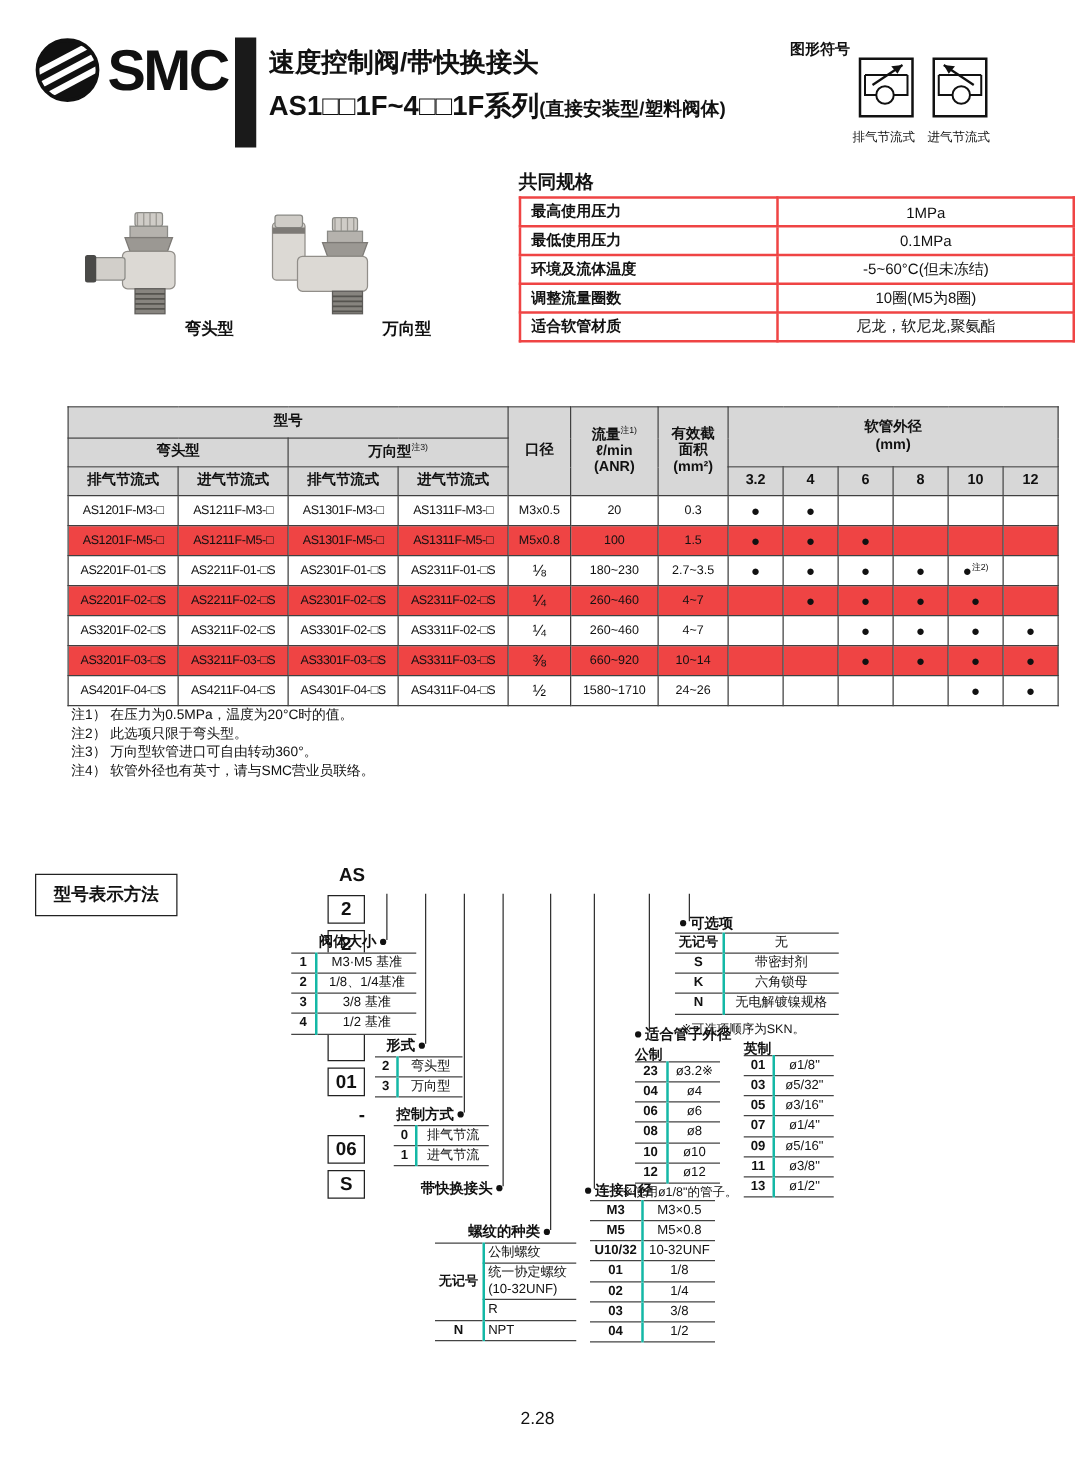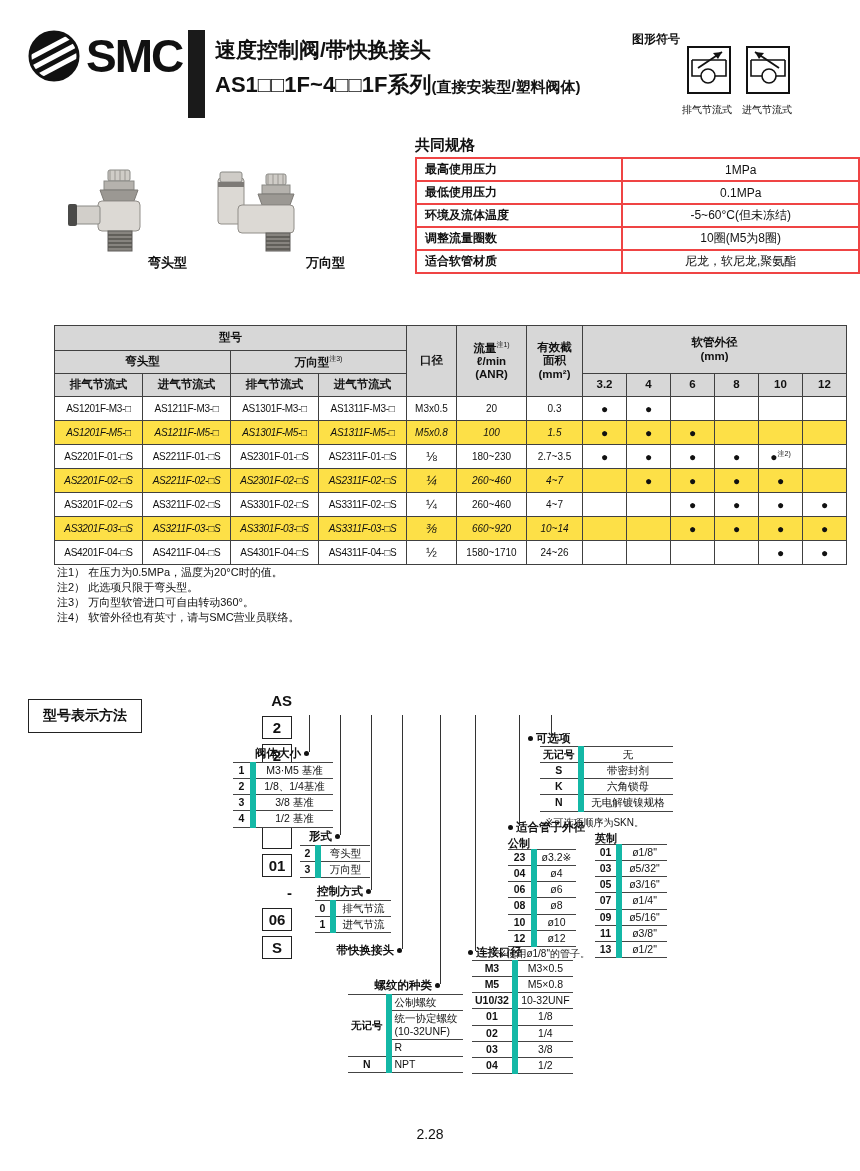--- a/index.html
+++ b/index.html
@@ -25,40 +25,40 @@
   .cs-title{left:415px;top:136px;font-size:15px;font-weight:bold;}
   .cs-table{left:415px;top:157px;border-collapse:collapse;}
   .cs-table th,.cs-table td{border:2px solid #ef4444;font-size:12px;height:21px;padding:0 8px;}
   .cs-table th{font-weight:bold;text-align:left;width:190px;}
   .cs-table td{text-align:center;width:220px;}
   
   .main{left:54px;top:325px;border-collapse:collapse;table-layout:fixed;}
   .main th,.main td{border:1px solid #404040;font-size:10px;padding:0;text-align:center;overflow:hidden;}
   .main th{background:#d7d7d7;font-size:11.5px;font-weight:bold;line-height:1.15;}
   .main td{height:23px;background:#fff;}
-  .main tr.shade td{background:#fde047;font-style:italic;}
+  .main tr.shade td{background:#ef4444;}
   .main td.model{font-size:10px;letter-spacing:-0.3px;}
   .main td.frac{font-size:13px;}
   .main td.dot{font-size:12px;}
   .main sup{font-size:7px;font-weight:normal;}
   .main .sub{font-weight:bold;}
   
   .notes{left:57px;top:565px;font-size:11px;line-height:15px;}
   
   .ord{left:0;top:650px;width:860px;height:482px;}
   .sec-box{left:28px;top:5px;border:1.5px solid #222;padding:7px 14px;font-size:14px;font-weight:bold;margin-top:44px;}
   .codeline{left:262px;top:40px;display:flex;align-items:flex-end;gap:5px;font-size:15px;font-weight:bold;flex-direction:column;}
   .codeline .seg{display:inline-flex;align-items:center;justify-content:center;height:21px;}
   .codeline .boxed{border:1.5px solid #222;min-width:24px;padding:0 2px;}
   .lead{width:1px;background:#333;}
   .olabel{font-size:11.5px;font-weight:bold;display:flex;align-items:center;gap:3px;white-space:nowrap;}
   .cdot{width:5px;height:5px;border-radius:50%;background:#111;display:inline-block;}
   .ct{border-collapse:collapse;position:absolute;background:#fff;}
   .ct th,.ct td{border-top:1px solid #444;border-bottom:1px solid #444;font-size:10.5px;line-height:1.25;padding:1px 3px;white-space:nowrap;height:13px;}
-  .ct th{font-weight:bold;text-align:center;border-right:6px solid #14b8a6;}
+  .ct th{font-weight:bold;text-align:center;border-right:2px solid #14b8a6;}
   .ct td{text-align:center;}
   .ct td.lft{text-align:left;white-space:normal;}
   .smallnote{font-size:10px;}
   .grp-title{font-size:11px;font-weight:bold;}
   .footer{left:0;top:1126px;width:860px;text-align:center;font-size:14px;}
 </style>
 </head>
 <body>
 
 <div class="abs brand">
@@ -436,21 +436,21 @@
       <tr>
           <td class="lft">R</td>
         </tr>
       <tr>
           <th>N</th>
           <td class="lft">NPT</td>
         </tr>
     </tbody>
   </table>
 
-  <div class="abs olabel" style="left:528px;top:81px;">
+  <div class="abs olabel" style="left:544px;top:81px;">
       <span class="cdot"></span>
       <span>可选项</span>
     </div>
   <table class="ct" style="left:540px;top:96px;">
       <colgroup>
         <col style="width:38px">
         <col style="width:92px">
       </colgroup>
       <tbody>
         <tr>

